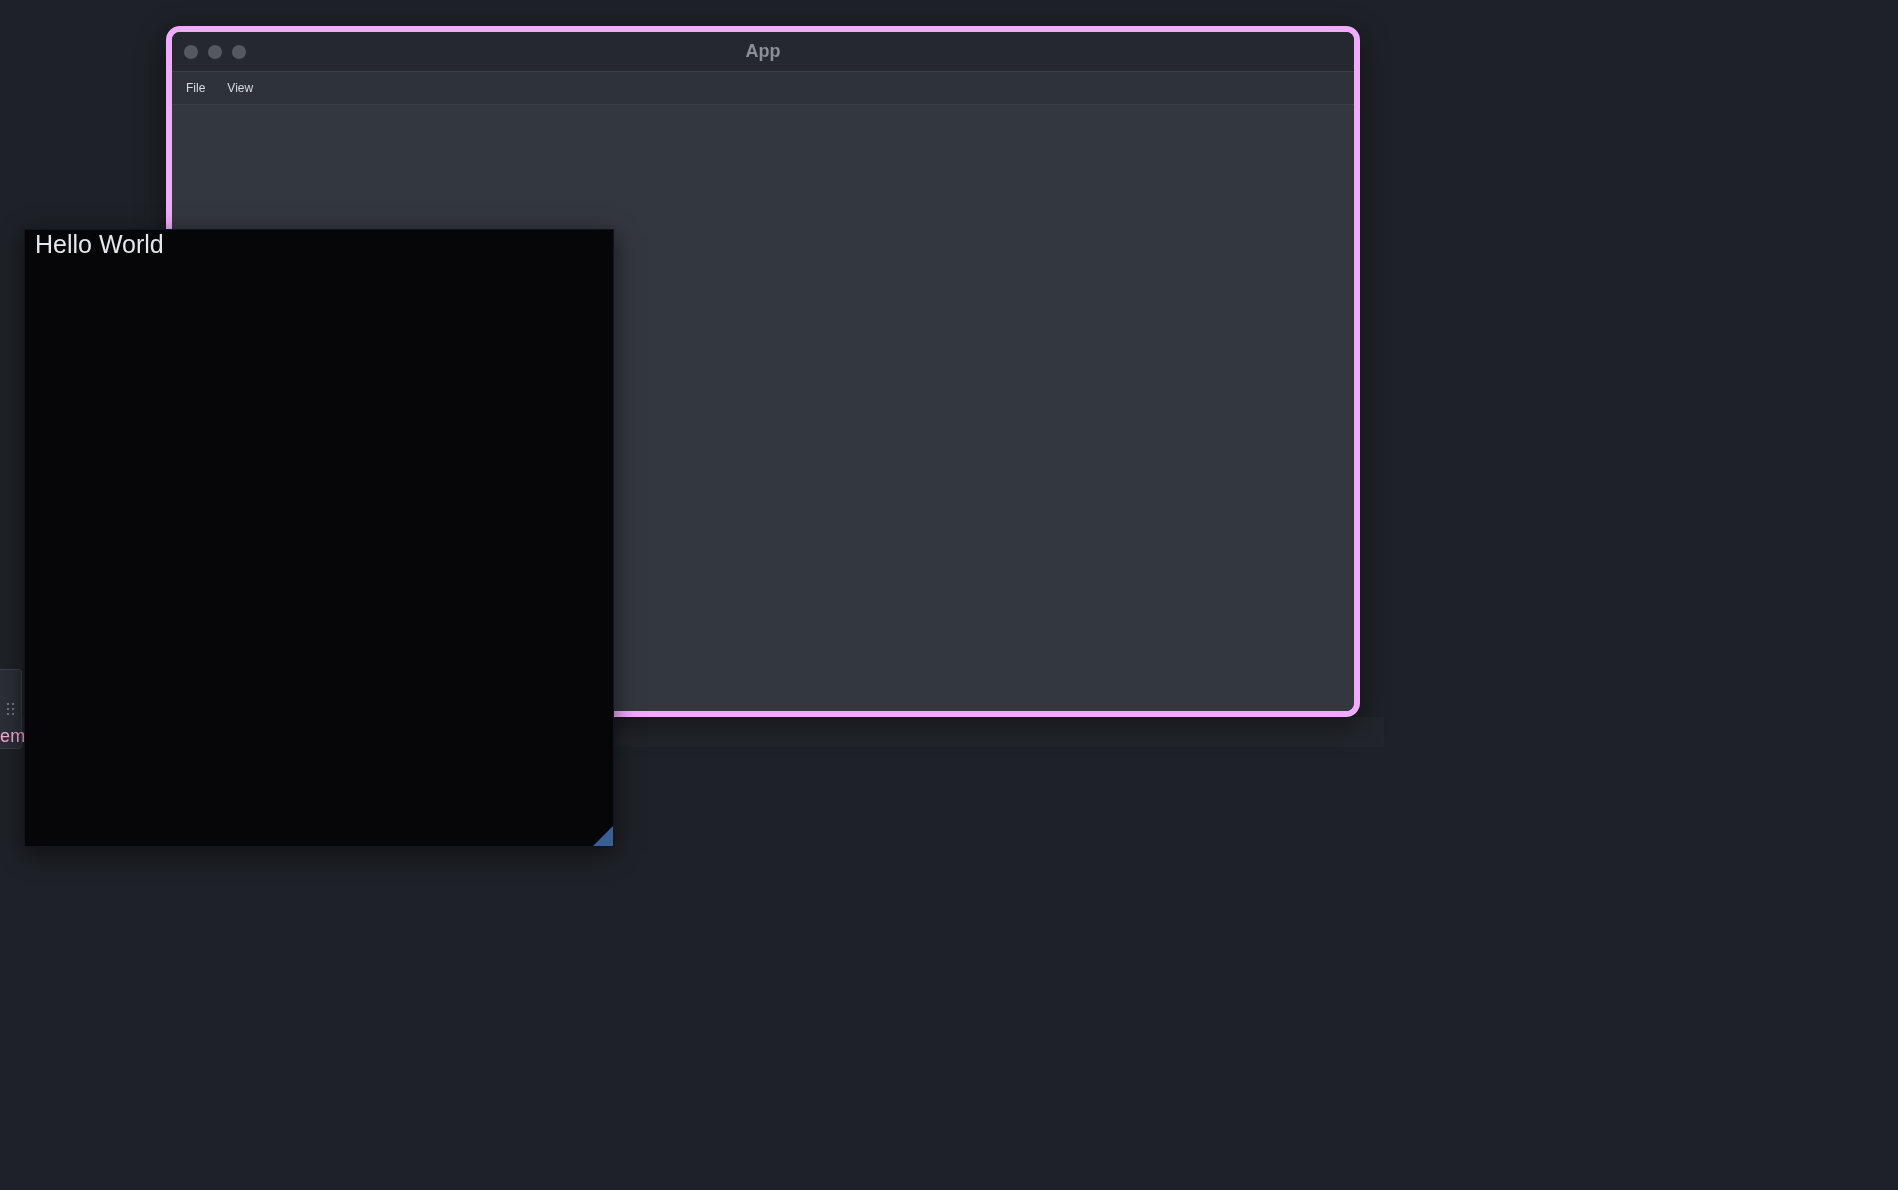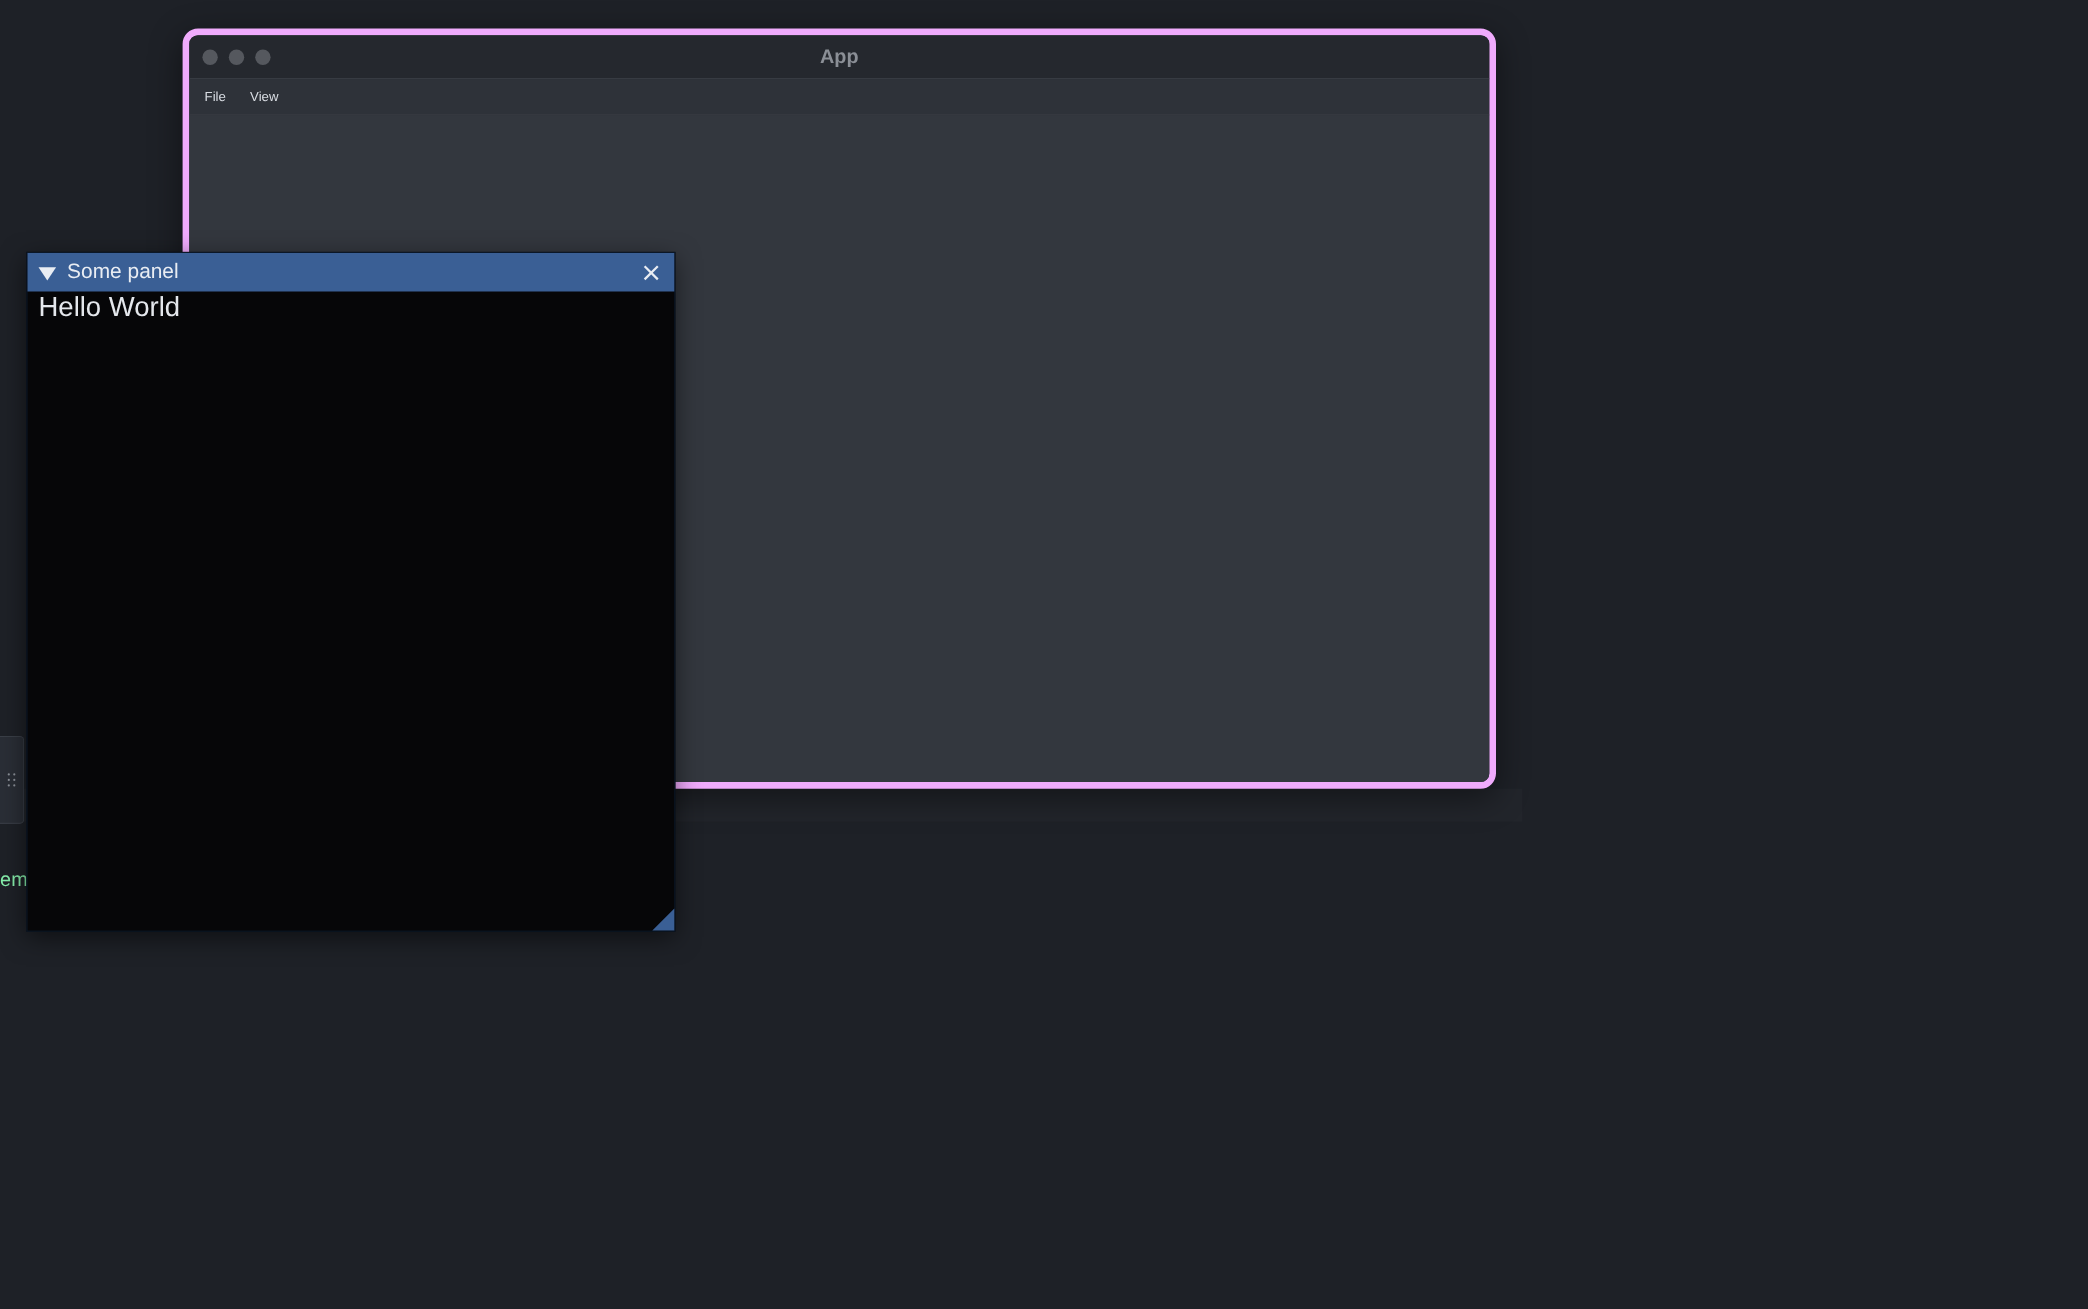--- a/index.html
+++ b/index.html
@@ -44,22 +44,22 @@
       display: flex;
       gap: 3px;
     }
     .left-strip .dot {
       width: 2px; height: 2px; background:#8a8f97; border-radius:50%;
     }
 
     .left-strip-label {
       position:absolute;
       left:0;
-      top:789px;
-      color:#86efac;
+      top:726px;
+      color:#f9a8d4;
       font-size:18px;
       letter-spacing:0.2px;
       padding-left:0;
     }
 
     
     .app-window {
       position: absolute;
       left: 166px;
       top: 26px;
@@ -237,27 +237,17 @@
 
   <div class="menubar">
     <div class="menu-item">File</div>
     <div class="menu-item">View</div>
   </div>
 
   <div class="app-client-area"></div>
 </div>
 
 <div class="panel">
-  <div class="panel-header">
-    <div class="panel-collapse-icon"></div>
-    <div class="panel-title">Some panel</div>
-    <div class="panel-close">
-      <svg viewBox="0 0 16 16">
-        <line x1="2" y1="2" x2="14" y2="14"></line>
-        <line x1="14" y1="2" x2="2" y2="14"></line>
-      </svg>
-    </div>
-  </div>
   <div class="panel-body">
     <div>Hello World</div>
   </div>
   <div class="panel-resize"></div>
 </div>
 
 </body></html>

